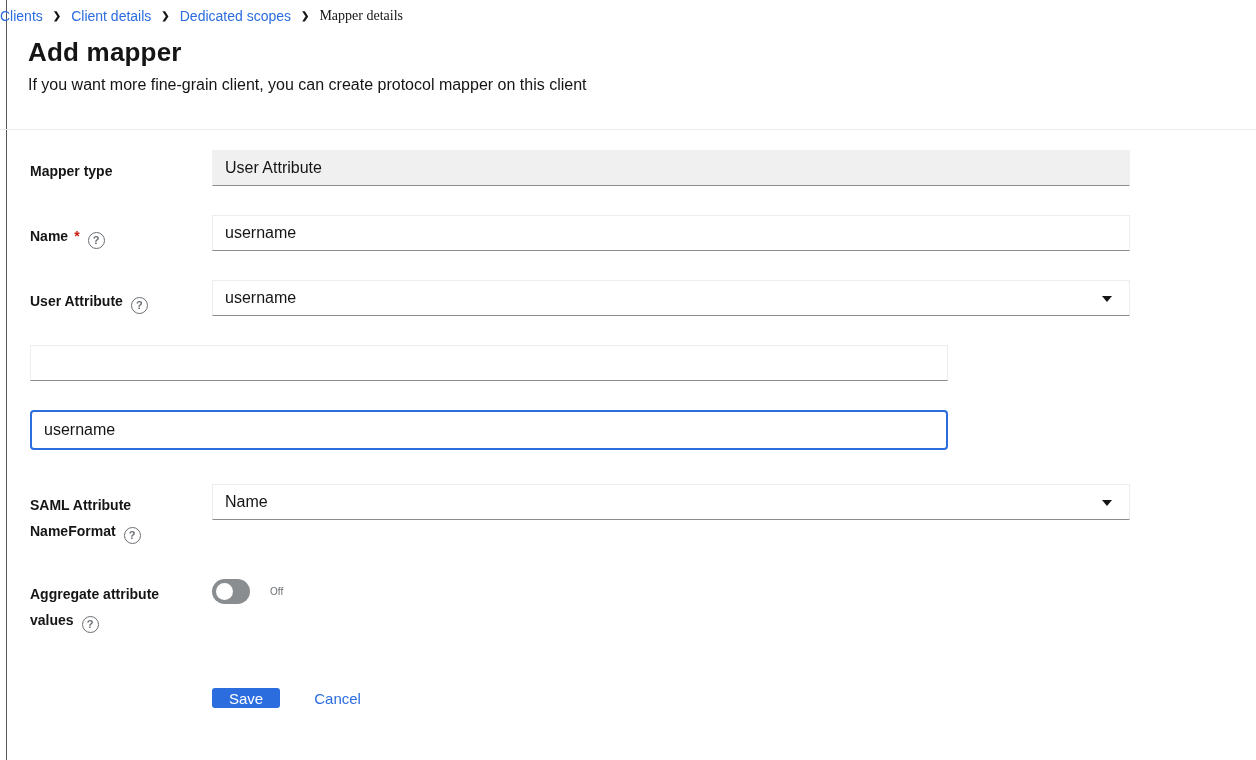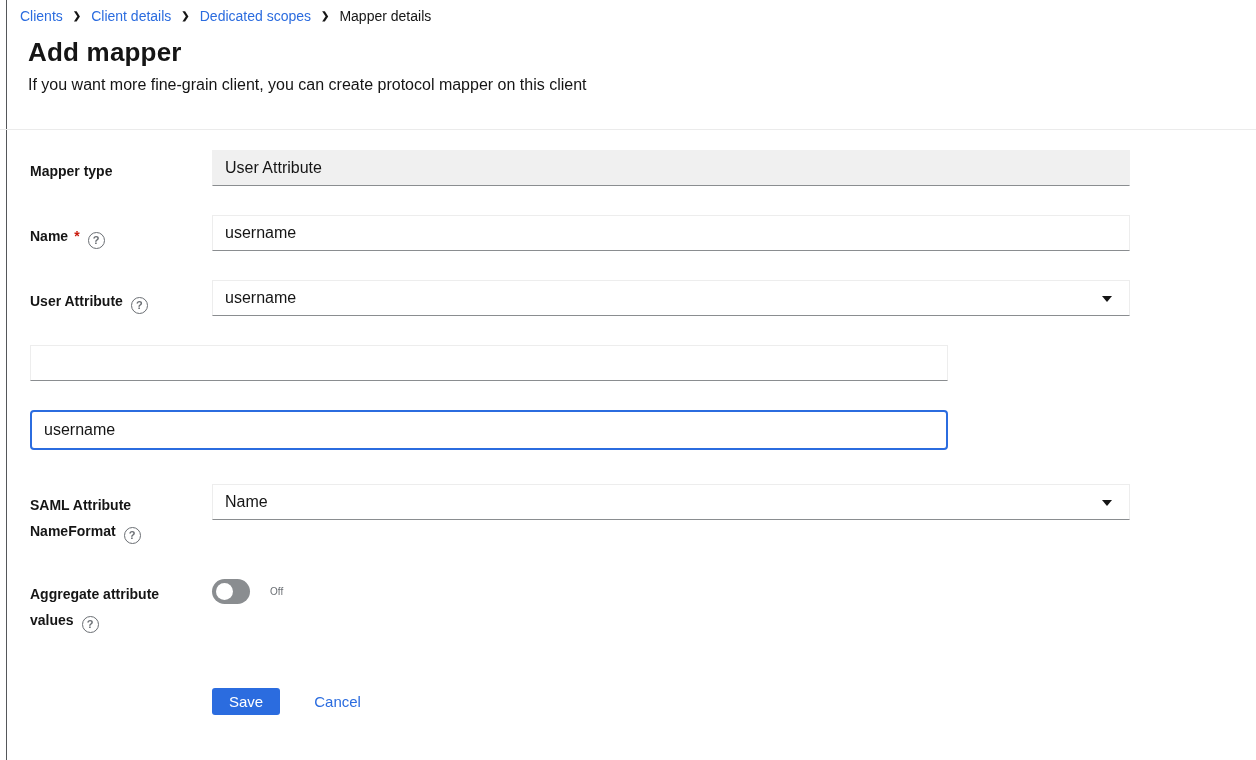--- a/index.html
+++ b/index.html
@@ -13,28 +13,28 @@
   .page-left-border {
     position: absolute; left: 6px; top: 0;
     width: 1px; height: 760px;
     background: #55575a;
   }
   .content { position: relative; padding-top: 8px; }
 
   
   .breadcrumb {
     display: flex; align-items: flex-end;
-    margin-left: 20px; font-size: 14px; height: 16px;
+    font-size: 14px; height: 16px;
   }
   .breadcrumb a { color: #2b6cdf; text-decoration: none; cursor: pointer; }
   .crumb-sep {
     color: #151515; font-size: 10px; font-weight: bold;
     margin: 0 10px; line-height: 16px;
   }
-  .crumb-current { color: #151515; }
+  .crumb-current { color: #151515; font-family: Liberation Serif, serif; }
 
   
   .page-title {
     margin: 13px 0 0 28px;
     font-size: 26px; font-weight: 600; color: #151515;
     line-height: 30px; letter-spacing: 0.2px;
   }
   .page-subtitle {
     margin: 8px 0 0 28px;
     font-size: 16px; color: #151515; line-height: 19px;
@@ -113,21 +113,21 @@
     width: 17px; height: 17px; border-radius: 50%;
     background: #ffffff;
   }
   .toggle-state-label {
     margin-left: 20px; font-size: 10px; color: #6a6e73;
   }
 
   
   .actions-row { display: flex; align-items: center; }
   .btn-primary {
-    height: 27px; padding: 0 17px;
+    height: 20px; padding: 0 17px;
     background: #2b6cdf; color: #ffffff;
     border: none; border-radius: 3px;
     font-family: "Liberation Sans", sans-serif;
     font-size: 15px; cursor: pointer;
   }
   .link-btn {
     margin-left: 34px; color: #2b6cdf;
     font-size: 15px; text-decoration: none; cursor: pointer;
   }
 </style>

